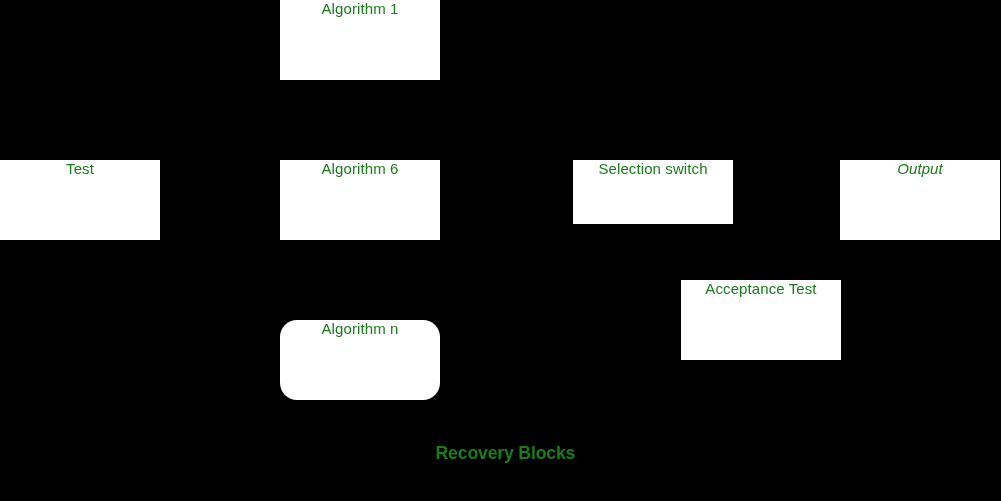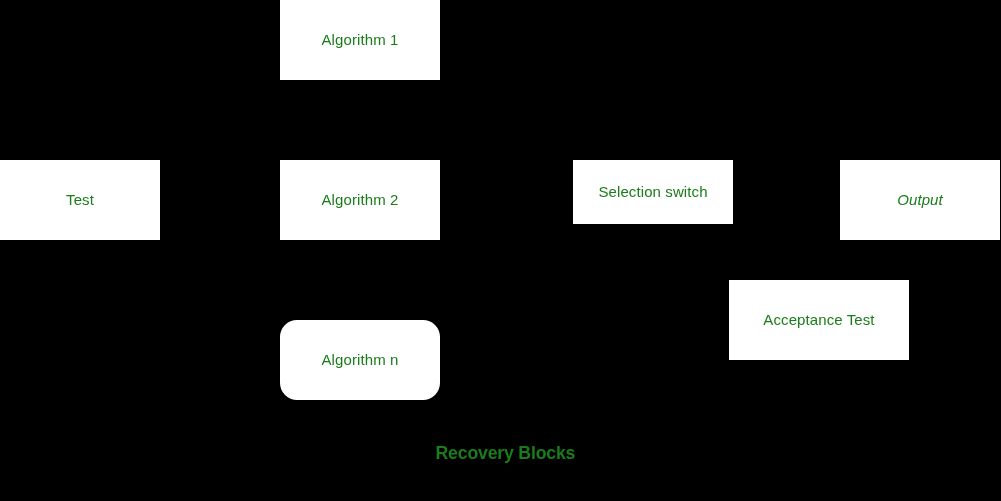--- a/index.html
+++ b/index.html
@@ -16,39 +16,39 @@
     width: 1001px;
     height: 501px;
     background: #000000;
     overflow: hidden;
   }
   .node {
     position: absolute;
     background: #ffffff;
     box-sizing: border-box;
     display: flex;
-    align-items: center;
+    align-items: flex-start;
     justify-content: center;
     text-align: center;
   }
   .node-label {
     color: #1a7d1a;
     font-family: "Liberation Sans", sans-serif;
     font-size: 15px;
     line-height: 1.2;
     letter-spacing: 0.1px;
     white-space: nowrap;
   }
   
   .n-algorithm-1      { left: 280px; top: 0px;   width: 160px; height: 80px; }
   .n-input            { left: 0px;   top: 160px; width: 160px; height: 80px; }
   .n-algorithm-2      { left: 280px; top: 160px; width: 160px; height: 80px; }
   .n-selection-switch { left: 561px; top: 160px; width: 160px; height: 64px; margin-left: 12px; }
   .n-output           { left: 840px; top: 160px; width: 160px; height: 80px; font-style: italic; }
-  .n-acceptance-test  { left: 681px; top: 280px; width: 180px; height: 80px; margin-left: 48px; }
+  .n-acceptance-test  { left: 681px; top: 280px; width: 160px; height: 80px; }
   .n-algorithm-n      { left: 280px; top: 320px; width: 160px; height: 80px; border-radius: 17px; }
 
   .caption {
     position: absolute;
     left: 0;
     top: 442px;
     width: 1001px;
     text-align: center;
     color: #1a7d1a;
     font-family: "Liberation Sans", sans-serif;
@@ -68,21 +68,21 @@
 
   <div class="node n-algorithm-1">
     <span class="node-label">Algorithm 1</span>
   </div>
 
   <div class="node n-input">
     <span class="node-label">Test</span>
   </div>
 
   <div class="node n-algorithm-2">
-    <span class="node-label">Algorithm 2</span>
+    <span class="node-label">Algorithm 6</span>
   </div>
 
   <div class="node n-selection-switch">
     <span class="node-label">Selection switch</span>
   </div>
 
   <div class="node n-output">
     <span class="node-label">Output</span>
   </div>
 

